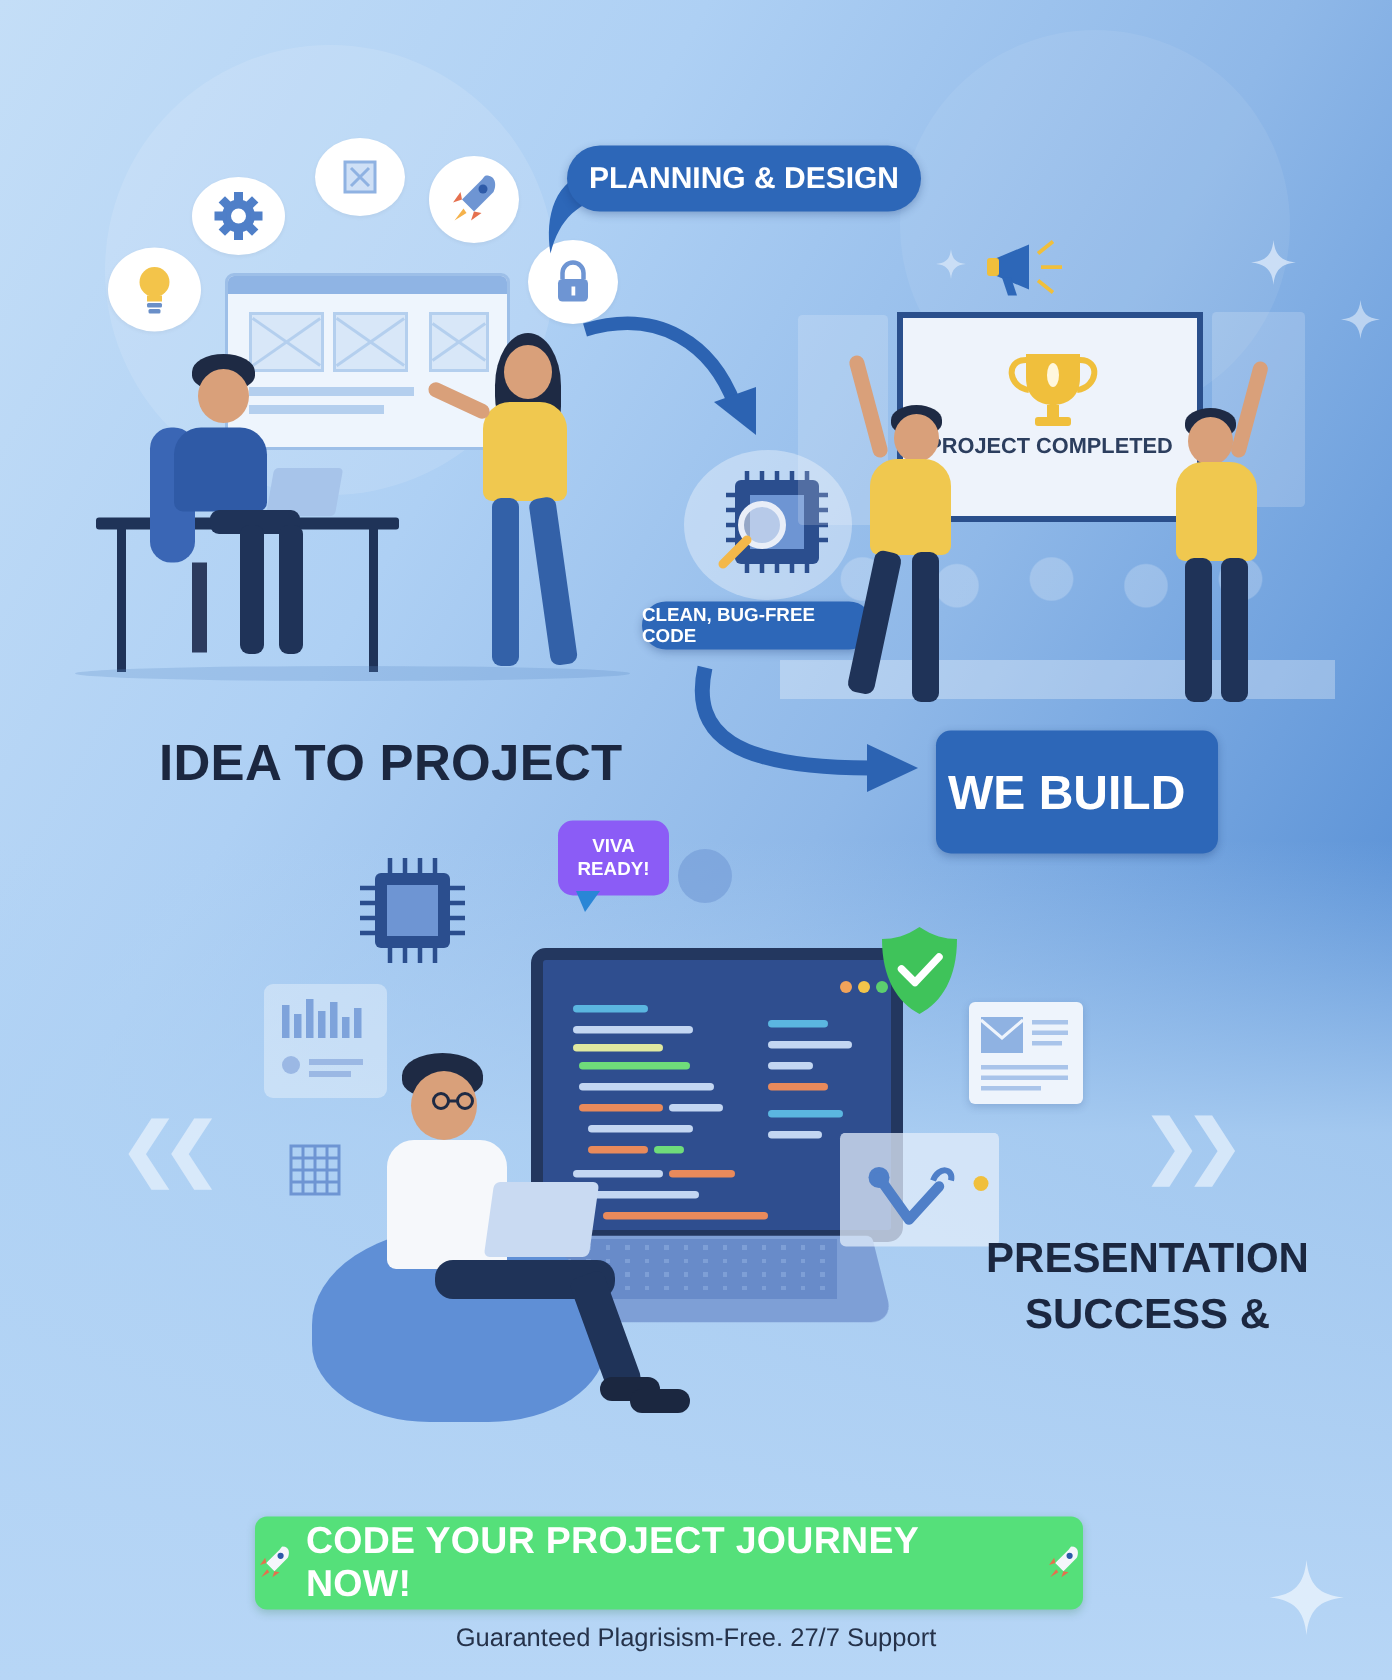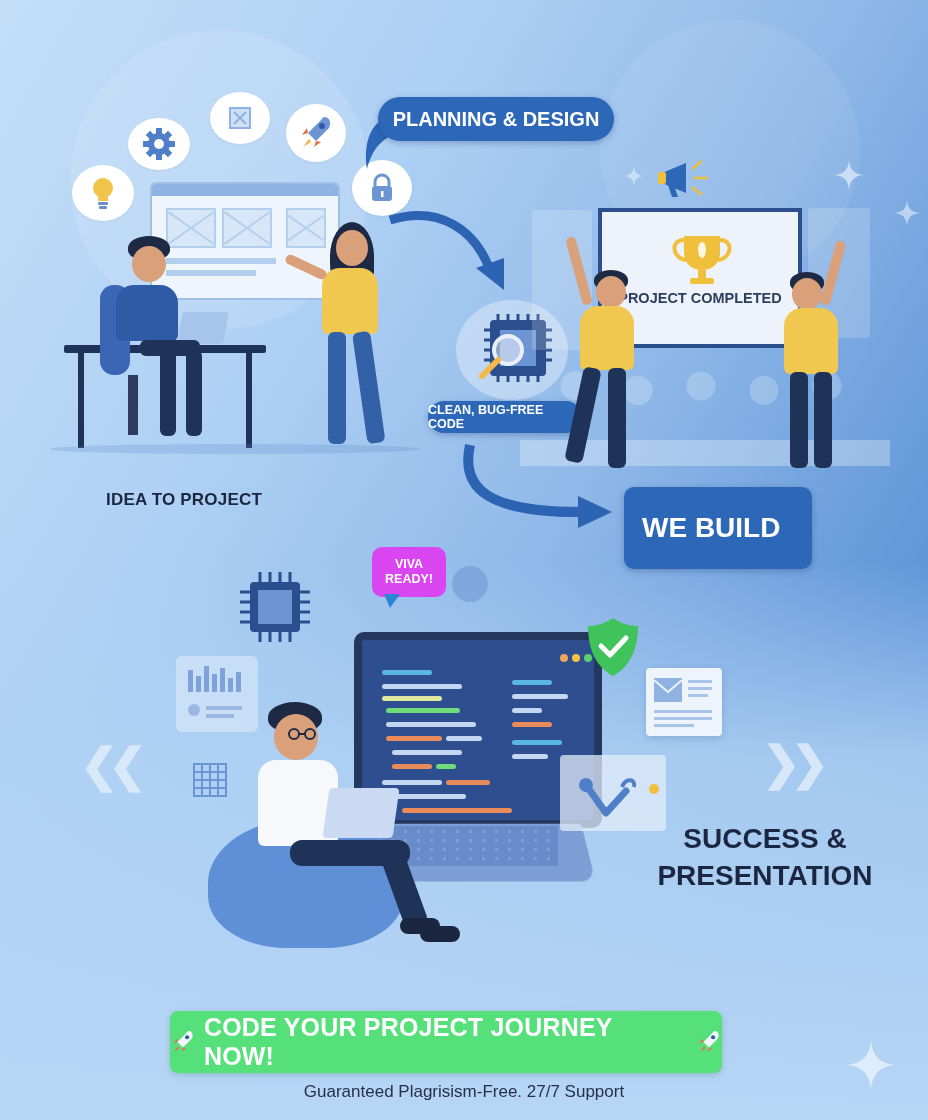--- a/index.html
+++ b/index.html
@@ -147,21 +147,21 @@
 
   <div class="hair" style="left:330px;top:222px;width:44px;height:70px;border-radius:50% 50% 30% 40%;"></div>
   <div class="person-head" style="left:336px;top:230px;width:32px;height:36px;"></div>
   <div class="shirt" style="left:322px;top:268px;width:56px;height:66px;background:#f0c84f;"></div>
   <div class="abs" style="left:284px;top:262px;width:44px;height:10px;background:#d9a07a;border-radius:6px;transform:rotate(25deg);"></div>
   <div class="legs" style="left:328px;top:332px;width:18px;height:112px;background:#3361a8;"></div>
   <div class="legs" style="left:352px;top:332px;width:18px;height:112px;background:#3361a8;transform:rotate(-8deg);transform-origin:top;"></div>
 
   <div class="abs" style="left:50px;top:444px;width:370px;height:10px;background:rgba(90,140,200,0.25);border-radius:50%;"></div>
 
-  <div class="heading-dark" style="left:106px;top:490px;font-size:17px;letter-spacing:0.2px;">IDEA TO PROJECT</div>
+  <div class="heading-dark" style="left:106px;top:490px;font-size:34px;letter-spacing:0.2px;">IDEA TO PROJECT</div>
 </div>
 
 <svg class="abs" style="left:380px;top:190px" width="140" height="110" viewBox="0 0 140 110">
     <path d="M10 30 C60 15 95 40 110 80" fill="none" stroke="#2c63b2" stroke-width="9"></path>
     <path d="M96 78 L124 100 L124 68 Z" fill="#2c63b2"></path>
   </svg>
 
 <div class="abs" style="left:456px;top:300px;width:112px;height:100px;border-radius:50%;background:rgba(255,255,255,0.35);"></div>
 <svg class="abs" style="left:468px;top:310px" width="100" height="80" viewBox="0 0 100 80">
   <g fill="#2b4e8e">
@@ -226,35 +226,35 @@
   <div class="shirt" style="left:784px;top:308px;width:54px;height:66px;background:#f0c84f;"></div>
   <div class="legs" style="left:790px;top:372px;width:18px;height:96px;"></div>
   <div class="legs" style="left:814px;top:372px;width:18px;height:96px;"></div>
 </div>
 
 <svg class="abs" style="left:450px;top:440px" width="180" height="110" viewBox="0 0 180 110">
     <path d="M20 5 C10 50 40 72 130 72" fill="none" stroke="#2c63b2" stroke-width="10"></path>
     <path d="M128 56 L162 72 L128 88 Z" fill="#2c63b2"></path>
   </svg>
 
-<div class="pill" style="left:624px;top:487px;width:188px;height:82px;border-radius:10px;flex-direction:column;align-items:flex-start;padding-left:18px;font-size:28px;line-height:34px;">
+<div class="pill" style="left:624px;top:487px;width:188px;height:82px;border-radius:10px;flex-direction:column;align-items:flex-start;padding-left:8px;font-size:32px;line-height:34px;">
   <span>WE BUILD</span>
 </div>
 
 <div>
 
   <svg class="abs" style="left:238px;top:570px" width="74" height="74" viewBox="0 0 74 74">
       <rect x="12" y="12" width="50" height="50" rx="4" fill="#2b4e8e"></rect>
       <rect x="20" y="20" width="34" height="34" fill="#6e95d3"></rect>
       <g stroke="#2b4e8e" stroke-width="3">
         <path d="M22 2v10M32 2v10M42 2v10M52 2v10M22 62v10M32 62v10M42 62v10M52 62v10M2 22h10M2 32h10M2 42h10M2 52h10M62 22h10M62 32h10M62 42h10M62 52h10"></path>
       </g>
     </svg>
 
-  <div class="abs" style="left:372px;top:547px;width:74px;height:50px;background:#d946ef;border-radius:10px;color:#fff;font-weight:bold;font-size:12.5px;display:flex;flex-direction:column;align-items:center;justify-content:center;line-height:15px;">
+  <div class="abs" style="left:372px;top:547px;width:74px;height:50px;background:#8b5cf6;border-radius:10px;color:#fff;font-weight:bold;font-size:12.5px;display:flex;flex-direction:column;align-items:center;justify-content:center;line-height:15px;">
     <span>VIVA</span>
     <span>READY!</span>
   </div>
   <svg class="abs" style="left:384px;top:594px" width="18" height="14" viewBox="0 0 18 14">
       <path d="M0 0 L6 14 L16 0Z" fill="#2a86d6"></path>
     </svg>
   <div class="abs" style="left:452px;top:566px;width:36px;height:36px;border-radius:50%;background:rgba(110,149,211,0.55);"></div>
 
   <div class="abs" style="left:176px;top:656px;width:82px;height:76px;background:rgba(255,255,255,0.35);border-radius:6px;">
     <svg width="82" height="76" viewBox="0 0 82 76">
@@ -348,22 +348,22 @@
       <path d="M13 6 H19" stroke="#1e2a44" stroke-width="2"></path>
     </svg>
   <div class="shirt" style="left:258px;top:760px;width:80px;height:86px;background:#f6f8fb;"></div>
   <div class="abs" style="left:326px;top:788px;width:70px;height:50px;background:#c9daf2;border-radius:4px;transform:skewX(-8deg);"></div>
   <div class="legs" style="left:290px;top:840px;width:120px;height:26px;border-radius:12px;"></div>
   <div class="legs" style="left:378px;top:850px;width:24px;height:80px;transform:rotate(-20deg);transform-origin:top;"></div>
   <div class="abs" style="left:400px;top:918px;width:40px;height:16px;background:#1b2740;border-radius:8px;"></div>
   <div class="abs" style="left:420px;top:926px;width:40px;height:16px;background:#1b2740;border-radius:8px;"></div>
 
   <div class="heading-dark" style="left:640px;top:820px;width:250px;text-align:center;font-size:28px;line-height:37px;">
+    <div>PRESENTATION</div>
     <div>SUCCESS &amp;</div>
-    <div>PRESENTATION</div>
   </div>
 </div>
 
 <svg class="abs" style="left:846px;top:1040px" width="50" height="50" viewBox="0 0 30 30">
     <path d="M15 0 C16 10 20 14 30 15 C20 16 16 20 15 30 C14 20 10 16 0 15 C10 14 14 10 15 0Z" fill="rgba(232,242,253,0.8)"></path>
   </svg>
 
 <div class="cta">
   <svg class="rocket" viewBox="0 0 36 38">
       <path d="M26 3 C33 3 33 10 31 14 L18 27 L10 19 L23 6 C24 5 25 3 26 3Z" fill="#f4f6fb"></path>

